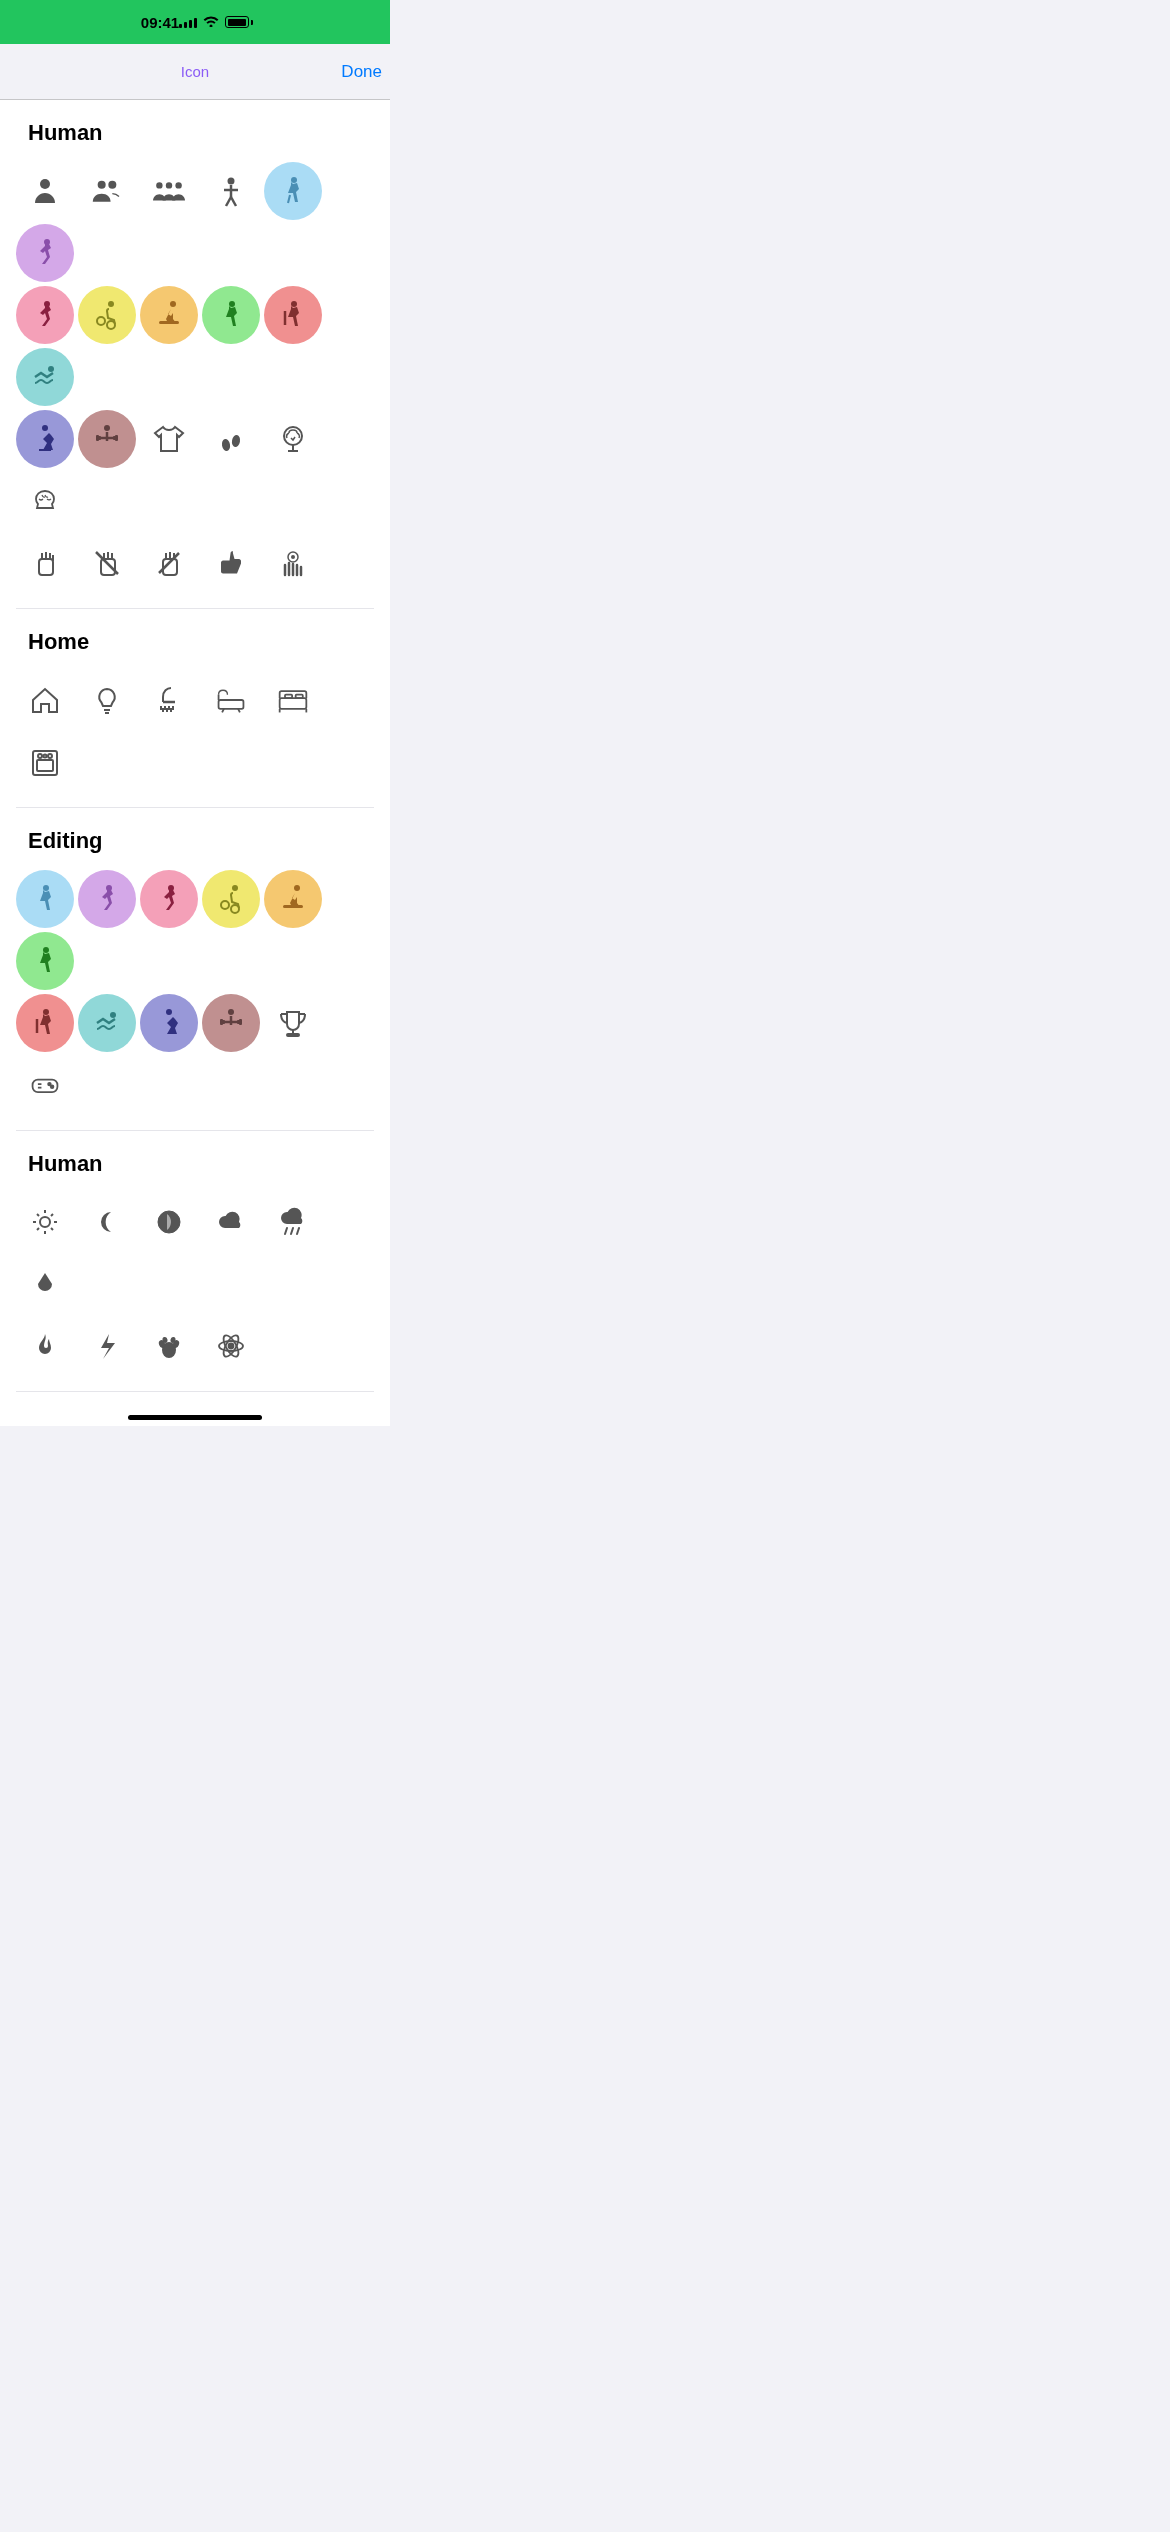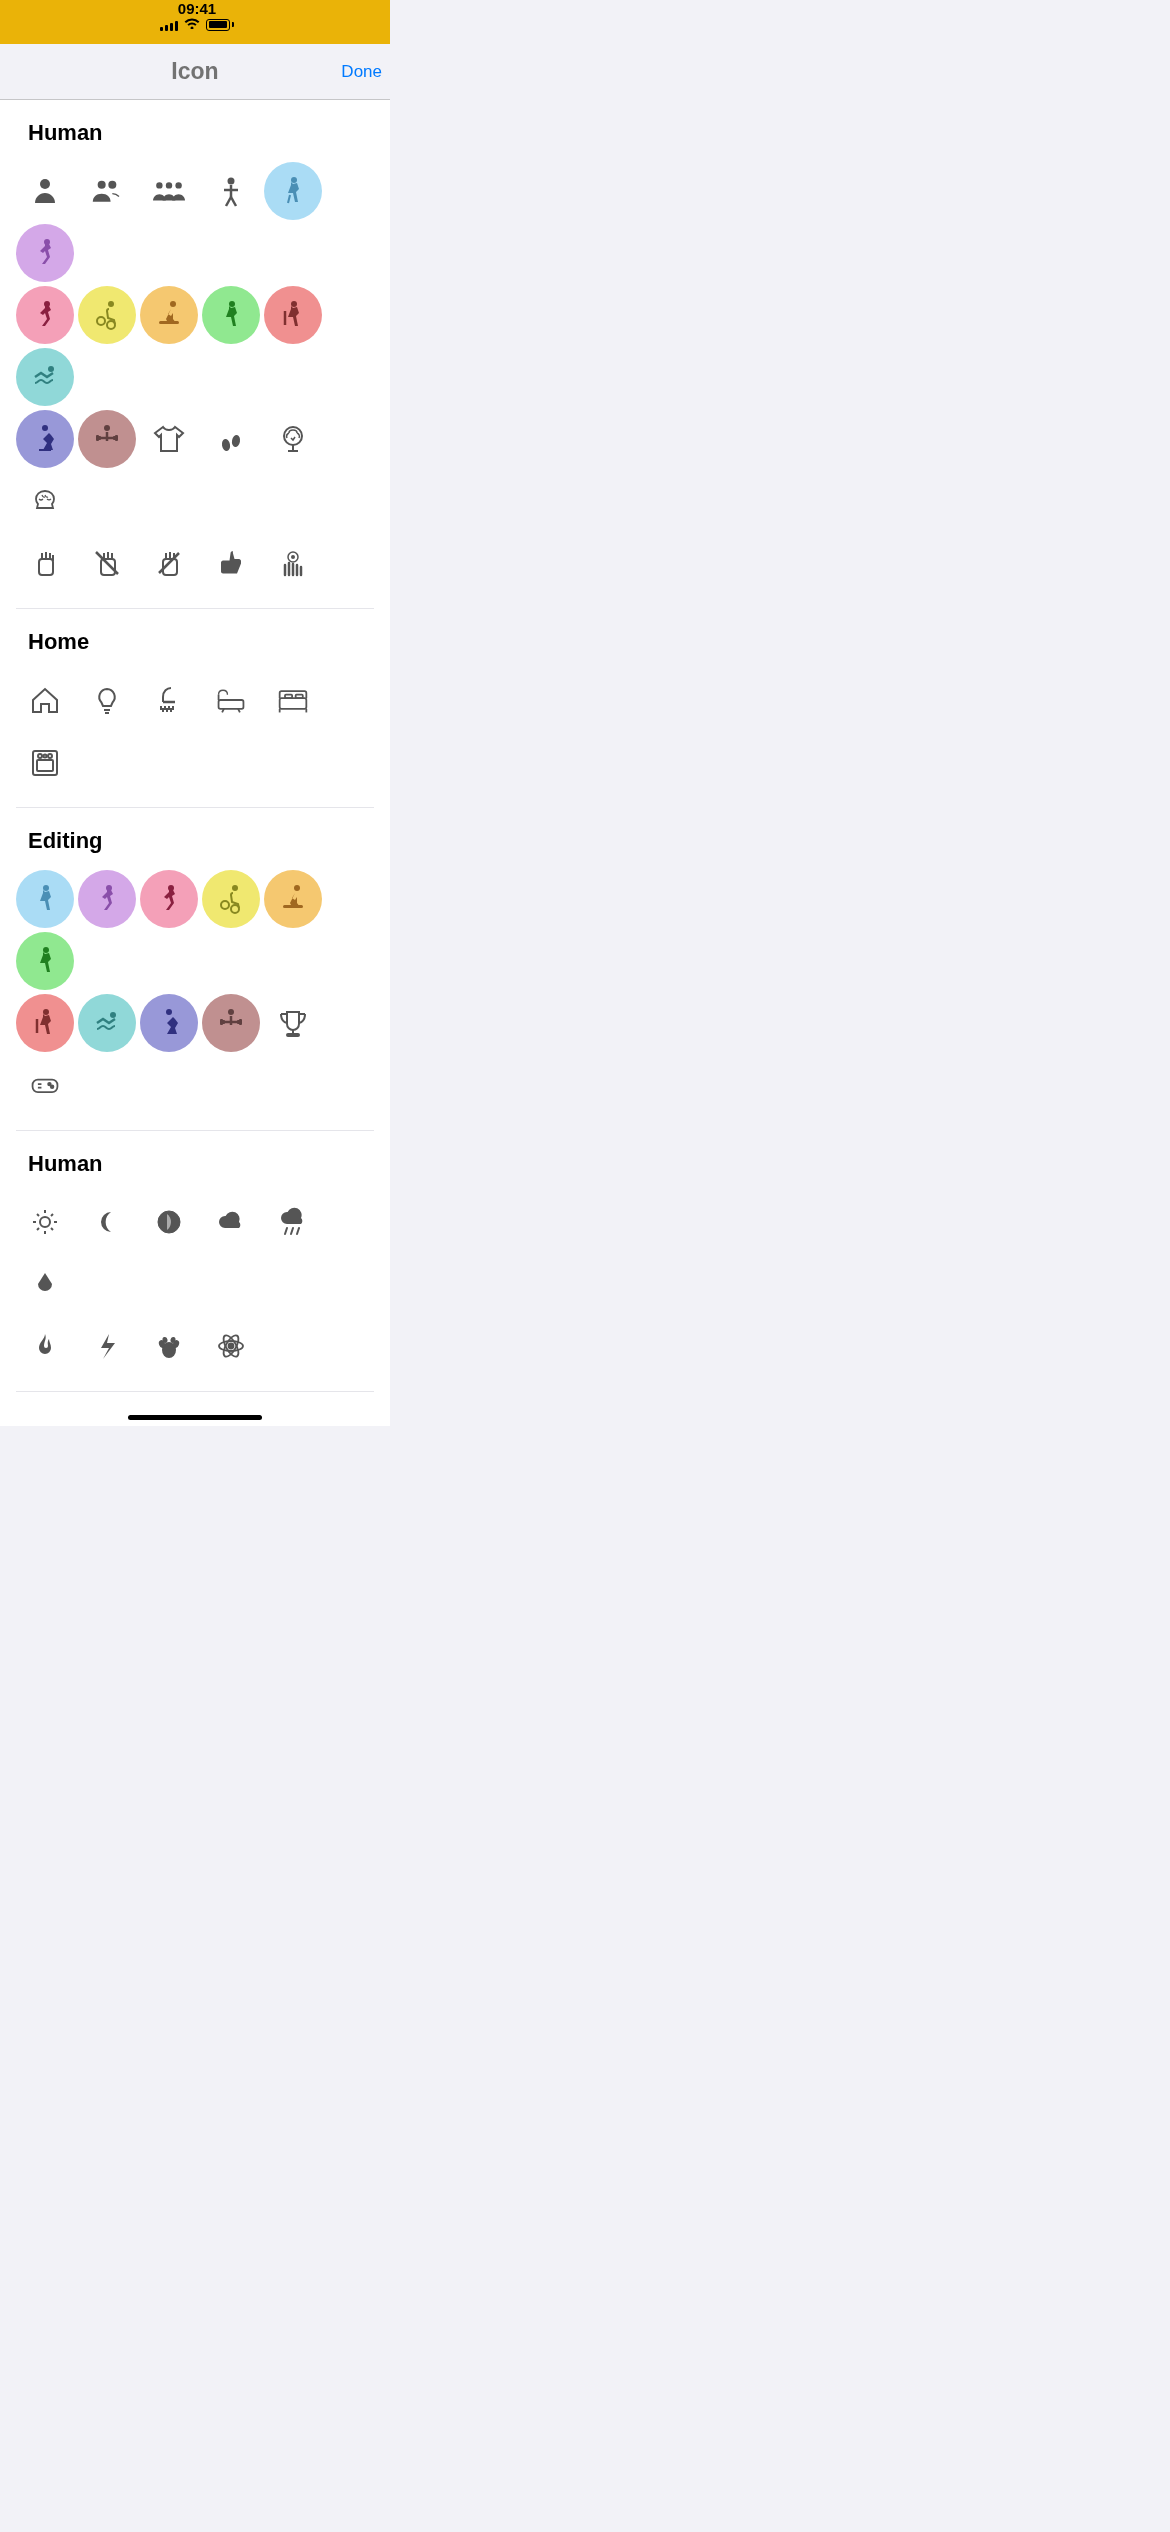--- a/index.html
+++ b/index.html
@@ -8,26 +8,25 @@
       width: 390px;
       min-height: 844px;
       background: #f2f2f7;
       font-family: -apple-system, 'SF Pro Display', 'Helvetica Neue', sans-serif;
       overflow-x: hidden;
     }
 
     
     .status-bar {
       height: 44px;
-      background: #eab308;
+      background: #22c55e;
       display: flex;
       align-items: center;
-      justify-content: flex-start;
+      justify-content: center;
       padding: 0 16px 0 20px;
-      flex-direction: column;
     }
     .status-time {
       font-size: 15px;
       font-weight: 600;
       color: #000;
     }
     .status-icons {
       display: flex;
       align-items: center;
       gap: 6px;
@@ -64,23 +63,23 @@
     .header {
       background: #f2f2f7;
       height: 56px;
       display: flex;
       align-items: center;
       justify-content: center;
       position: relative;
       border-bottom: 1px solid #c6c6c8;
     }
     .header-title {
-      font-size: 23px;
-      font-weight: 700;
-      color: #737373;
+      font-size: 15px;
+      font-weight: 400;
+      color: #8b5cf6;
     }
     .header-done {
       position: absolute;
       right: 8px;
       font-size: 17px;
       color: #007aff;
       cursor: pointer;
       text-align: center;
     }
 

